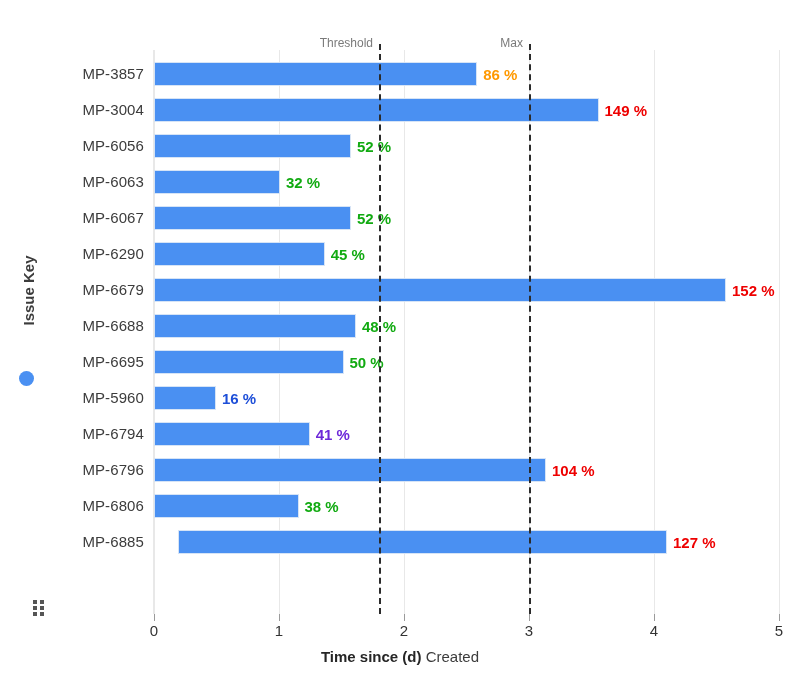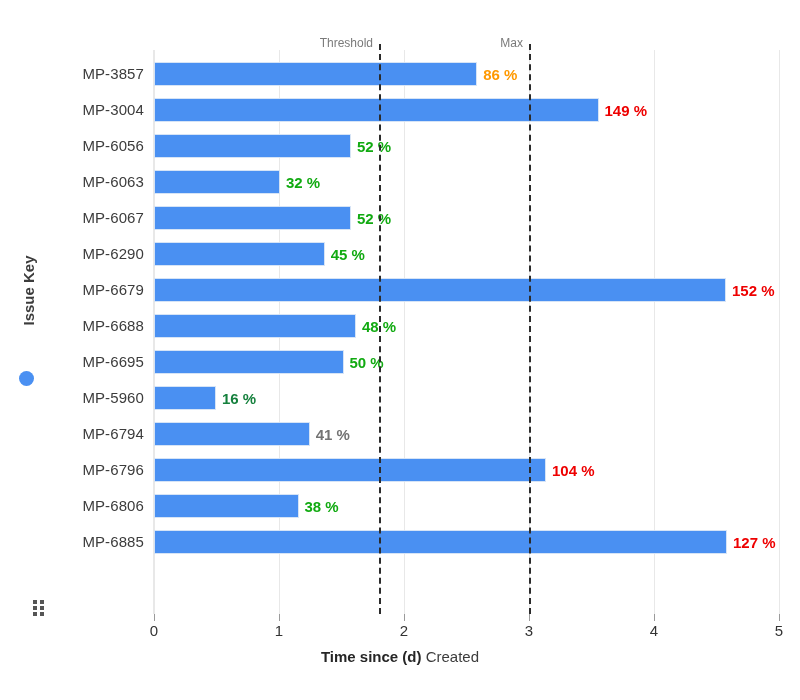--- a/index.html
+++ b/index.html
@@ -264,47 +264,47 @@
         <div class="row-label">MP-6695</div>
         <div class="bar-wrap" style="width: 187.5px;">
           <div class="bar" style="background: rgb(74, 144, 242);"></div>
           <div class="bar-value" style="color: rgb(17, 170, 17);">50 %</div>
         </div>
       </div>
       <div class="row">
         <div class="row-label">MP-5960</div>
         <div class="bar-wrap" style="width: 60px;">
           <div class="bar" style="background: rgb(74, 144, 242);"></div>
-          <div class="bar-value" style="color: #15803d;">16 %</div>
+          <div class="bar-value" style="color: #1d4ed8;">16 %</div>
         </div>
       </div>
       <div class="row">
         <div class="row-label">MP-6794</div>
         <div class="bar-wrap" style="width: 153.75px;">
           <div class="bar" style="background: rgb(74, 144, 242);"></div>
-          <div class="bar-value" style="color: #737373; text-align: center;">41 %</div>
+          <div class="bar-value" style="color: #6d28d9; text-align: center;">41 %</div>
         </div>
       </div>
       <div class="row">
         <div class="row-label">MP-6796</div>
         <div class="bar-wrap" style="width: 390px;">
           <div class="bar" style="background: rgb(74, 144, 242);"></div>
           <div class="bar-value" style="color: rgb(238, 0, 0);">104 %</div>
         </div>
       </div>
       <div class="row">
         <div class="row-label">MP-6806</div>
         <div class="bar-wrap" style="width: 142.5px;">
           <div class="bar" style="background: rgb(74, 144, 242);"></div>
           <div class="bar-value" style="color: rgb(17, 170, 17);">38 %</div>
         </div>
       </div>
       <div class="row">
         <div class="row-label">MP-6885</div>
-        <div class="bar-wrap" style="width: 571px;">
+        <div class="bar-wrap" style="width: 487px; padding-left: 24px;">
           <div class="bar" style="background: rgb(74, 144, 242);"></div>
           <div class="bar-value" style="color: rgb(238, 0, 0);">127 %</div>
         </div>
       </div>
     </div>
 
   <div id="xaxis">
       <div class="x-tick" style="left: 154px;"></div>
       <div class="x-tick-label" style="left: 154px;">0</div>
       <div class="x-tick" style="left: 279px;"></div>

